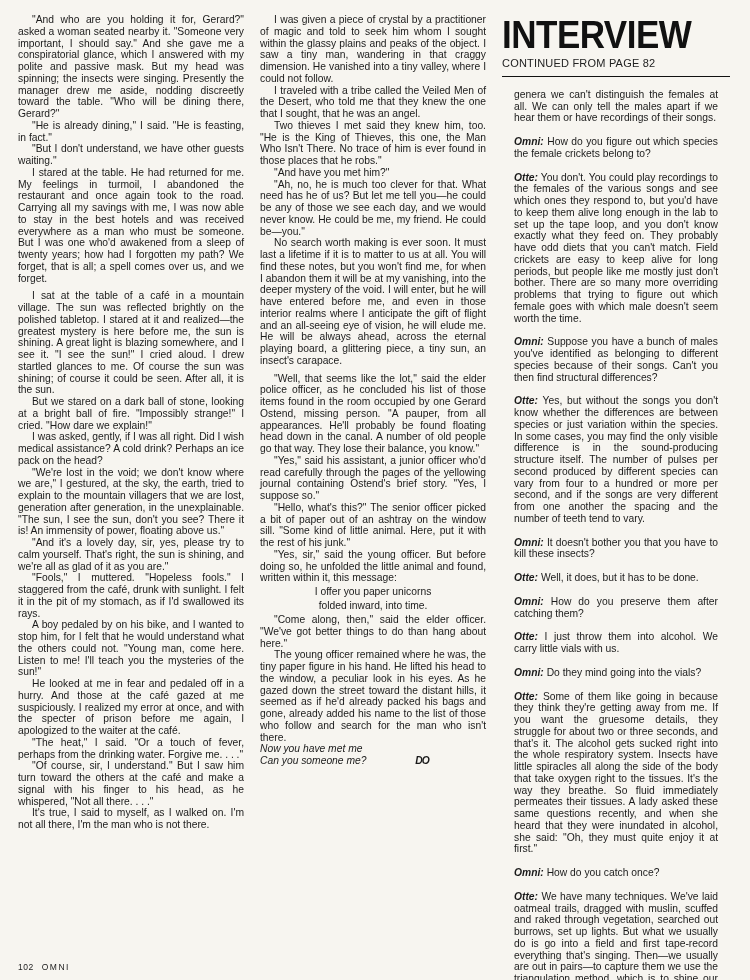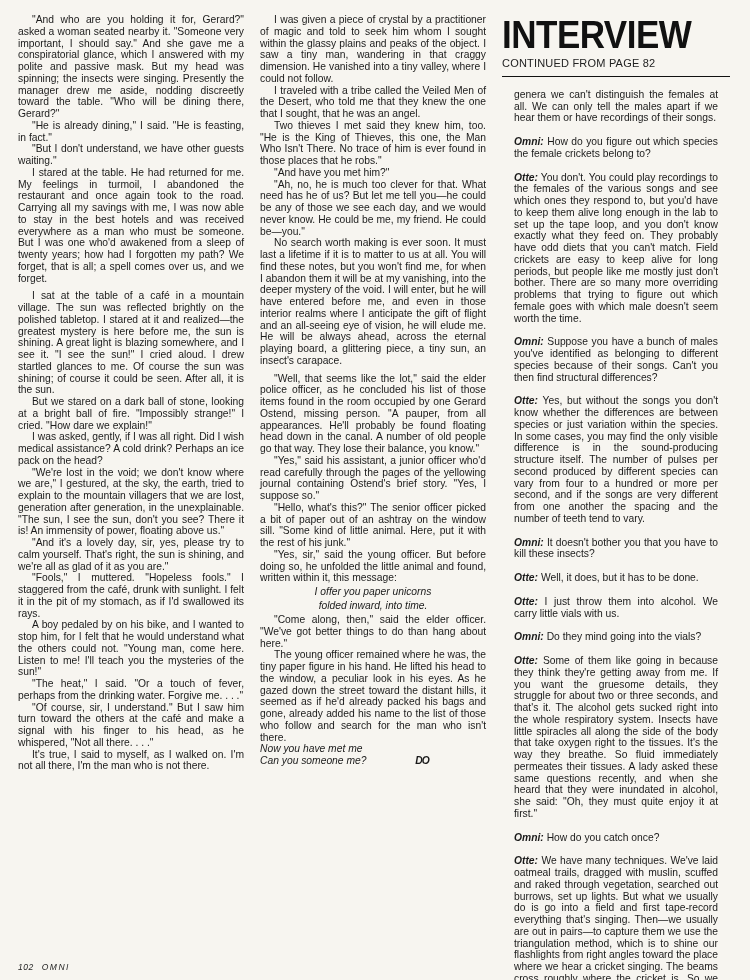--- a/index.html
+++ b/index.html
@@ -68,21 +68,20 @@
   .rule {
     border: 0;
     border-top: 1.5px solid #111;
     margin: 6px 0 7px 0;
   }
   .speaker {
     font-style: italic;
     font-weight: bold;
   }
   .poem {
-    font-style: italic;
     text-align: center;
     text-indent: 0;
     margin: 2px 0 2px 0;
     line-height: 12px;
   }
   .endline {
     font-style: italic;
     text-align: left;
     text-indent: 0;
     margin: 0;
@@ -94,21 +93,20 @@
     letter-spacing: -1px;
     margin-left: 46px;
   }
   .footer {
     position: absolute;
     left: 18px;
     bottom: 8px;
     font-size: 8.5px;
     letter-spacing: 0.5px;
     color: #222;
-    font-style: italic;
   }
   .footer .pgnum {
     font-weight: normal;
     margin-right: 8px;
   }
   .footer .mag {
     font-weight: normal;
     letter-spacing: 1.5px;
   }
   .col3-body p {
@@ -129,20 +127,21 @@
       <p>"But I don't understand, we have other guests waiting."</p>
       <p>I stared at the table. He had returned for me. My feelings in turmoil, I abandoned the restaurant and once again took to the road. Carrying all my savings with me, I was now able to stay in the best hotels and was received everywhere as a man who must be someone. But I was one who'd awakened from a sleep of twenty years; how had I forgotten my path? We forget, that is all; a spell comes over us, and we forget.</p>
       <div class="spacer-sm"></div>
       <p>I sat at the table of a café in a mountain village. The sun was reflected brightly on the polished tabletop. I stared at it and realized—the greatest mystery is here before me, the sun is shining. A great light is blazing somewhere, and I see it. "I see the sun!" I cried aloud. I drew startled glances to me. Of course the sun was shining; of course it could be seen. After all, it is the sun.</p>
       <p>But we stared on a dark ball of stone, looking at a bright ball of fire. "Impossibly strange!" I cried. "How dare we explain!"</p>
       <p>I was asked, gently, if I was all right. Did I wish medical assistance? A cold drink? Perhaps an ice pack on the head?</p>
       <p>"We're lost in the void; we don't know where we are," I gestured, at the sky, the earth, tried to explain to the mountain villagers that we are lost, generation after generation, in the unexplainable. "The sun, I see the sun, don't you see? There it is! An immensity of power, floating above us."</p>
       <p>"And it's a lovely day, sir, yes, please try to calm yourself. That's right, the sun is shining, and we're all as glad of it as you are."</p>
       <p>"Fools," I muttered. "Hopeless fools." I staggered from the café, drunk with sunlight. I felt it in the pit of my stomach, as if I'd swallowed its rays.</p>
       <p>A boy pedaled by on his bike, and I wanted to stop him, for I felt that he would understand what the others could not. "Young man, come here. Listen to me! I'll teach you the mysteries of the sun!"</p>
+      <p>He looked at me in fear and pedaled off in a hurry. And those at the café gazed at me suspiciously. I realized my error at once, and with the specter of prison before me again, I apologized to the waiter at the café.</p>
       <p>"The heat," I said. "Or a touch of fever, perhaps from the drinking water. Forgive me. . . ."</p>
       <p>"Of course, sir, I understand." But I saw him turn toward the others at the café and make a signal with his finger to his head, as he whispered, "Not all there. . . ."</p>
       <p>It's true, I said to myself, as I walked on. I'm not all there, I'm the man who is not there.</p>
     </div>
 
     <div class="col">
       <p>I was given a piece of crystal by a practitioner of magic and told to seek him whom I sought within the glassy plains and peaks of the object. I saw a tiny man, wandering in that craggy dimension. He vanished into a tiny valley, where I could not follow.</p>
       <p>I traveled with a tribe called the Veiled Men of the Desert, who told me that they knew the one that I sought, that he was an angel.</p>
       <p>Two thieves I met said they knew him, too. "He is the King of Thieves, this one, the Man Who Isn't There. No trace of him is ever found in those places that he robs."</p>
       <p>"And have you met him?"</p>
@@ -166,20 +165,21 @@
       <div class="contfrom">CONTINUED FROM PAGE 82</div>
       <hr class="rule">
       <div class="col3-body">
         <p>genera we can't distinguish the females at all. We can only tell the males apart if we hear them or have recordings of their songs.</p>
         <p><span class="speaker">Omni:</span> <span>How do you figure out which species the female crickets belong to?</span></p>
         <p><span class="speaker">Otte:</span> <span>You don't. You could play recordings to the females of the various songs and see which ones they respond to, but you'd have to keep them alive long enough in the lab to set up the tape loop, and you don't know exactly what they feed on. They probably have odd diets that you can't match. Field crickets are easy to keep alive for long periods, but people like me mostly just don't bother. There are so many more overriding problems that trying to figure out which female goes with which male doesn't seem worth the time.</span></p>
         <p><span class="speaker">Omni:</span> <span>Suppose you have a bunch of males you've identified as belonging to different species because of their songs. Can't you then find structural differences?</span></p>
         <p><span class="speaker">Otte:</span> <span>Yes, but without the songs you don't know whether the differences are between species or just variation within the species. In some cases, you may find the only visible difference is in the sound-producing structure itself. The number of pulses per second produced by different species can vary from four to a hundred or more per second, and if the songs are very different from one another the spacing and the number of teeth tend to vary.</span></p>
         <p><span class="speaker">Omni:</span> <span>It doesn't bother you that you have to kill these insects?</span></p>
         <p><span class="speaker">Otte:</span> <span>Well, it does, but it has to be done.</span></p>
+        <p><span class="speaker">Omni:</span> <span>How do you preserve them after catching them?</span></p>
         <p><span class="speaker">Otte:</span> <span>I just throw them into alcohol. We carry little vials with us.</span></p>
         <p><span class="speaker">Omni:</span> <span>Do they mind going into the vials?</span></p>
         <p><span class="speaker">Otte:</span> <span>Some of them like going in because they think they're getting away from me. If you want the gruesome details, they struggle for about two or three seconds, and that's it. The alcohol gets sucked right into the whole respiratory system. Insects have little spiracles all along the side of the body that take oxygen right to the tissues. It's the way they breathe. So fluid immediately permeates their tissues. A lady asked these same questions recently, and when she heard that they were inundated in alcohol, she said: "Oh, they must quite enjoy it at first."</span></p>
         <p><span class="speaker">Omni:</span> <span>How do you catch once?</span></p>
         <p><span class="speaker">Otte:</span> <span>We have many techniques. We've laid oatmeal trails, dragged with muslin, scuffed and raked through vegetation, searched out burrows, set up lights. But what we usually do is go into a field and first tape-record everything that's singing. Then—we usually are out in pairs—to capture them we use the triangulation method, which is to shine our flashlights from right angles toward the place where we hear a cricket singing. The beams cross roughly where the cricket is. So we walk up and hope he sings again. One of the most boring things on Earth is waiting for</span></p>
       </div>
     </div>
 
   </div>
 

